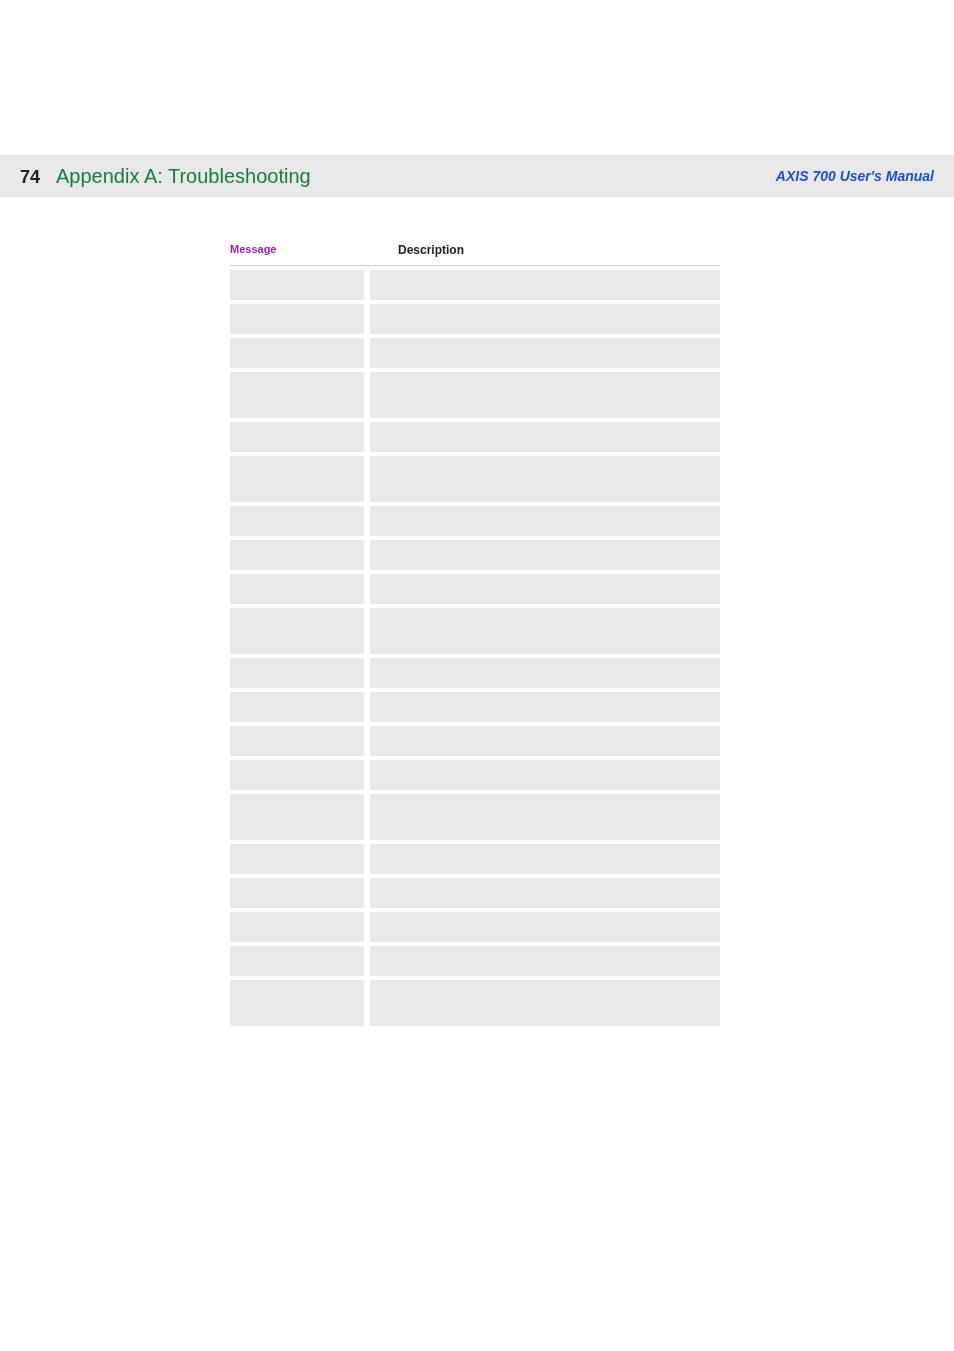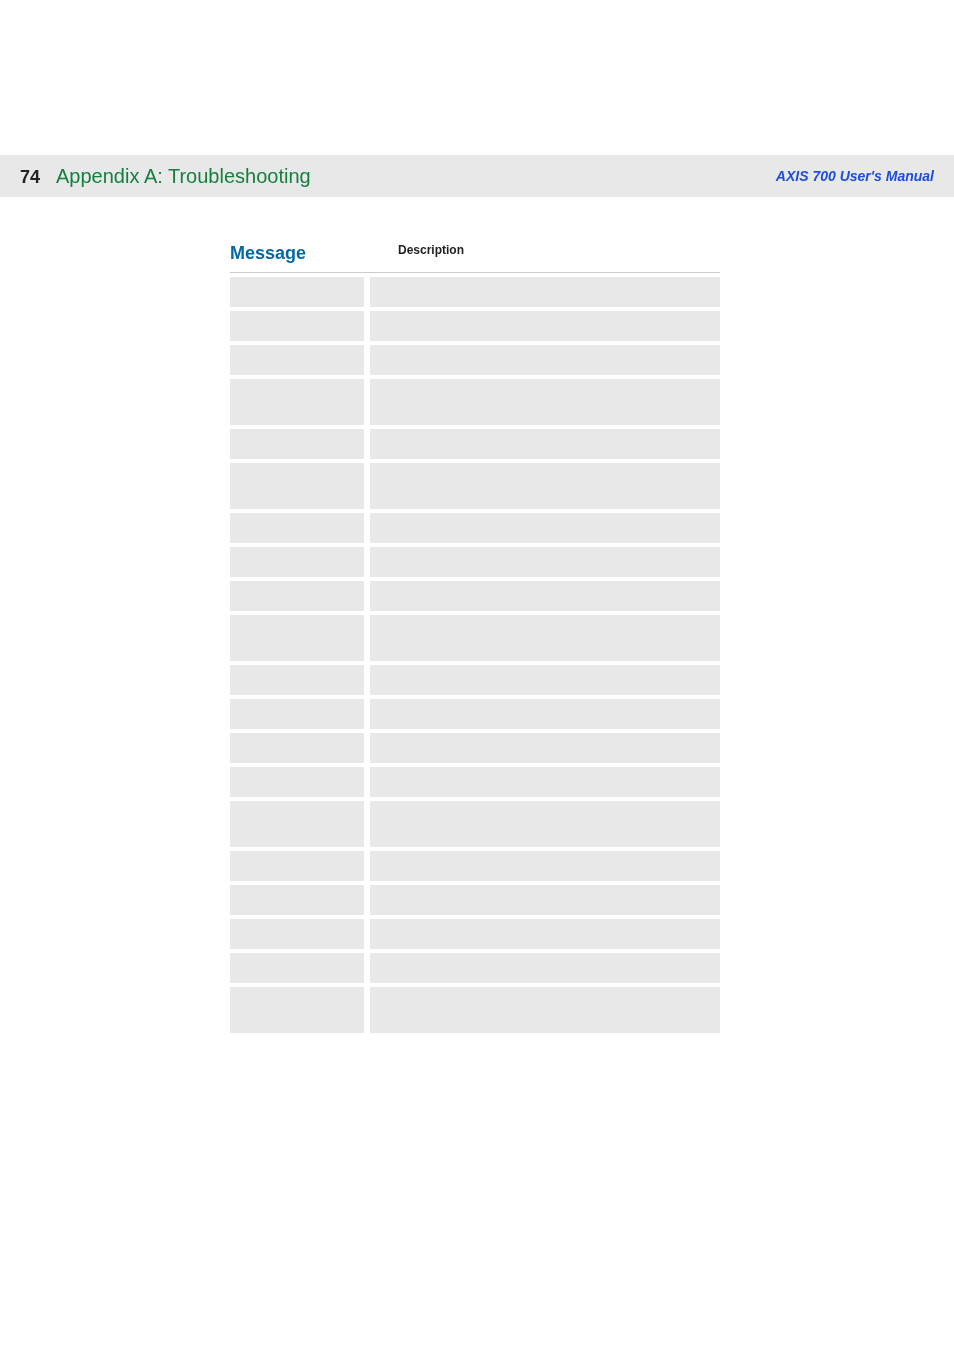--- a/index.html
+++ b/index.html
@@ -68,22 +68,22 @@
 
     .table-header {
       display: flex;
       padding: 6px 0 8px 0;
       border-bottom: 1px solid #ccc;
     }
 
     .col-message {
       width: 168px;
       font-weight: bold;
-      font-size: 18px;
-      color: #0369a1;
+      font-size: 11px;
+      color: #a21caf;
     }
 
     .col-description {
       flex: 1;
       font-weight: bold;
       font-size: 12px;
       color: #222;
     }
 
     .table-row {

